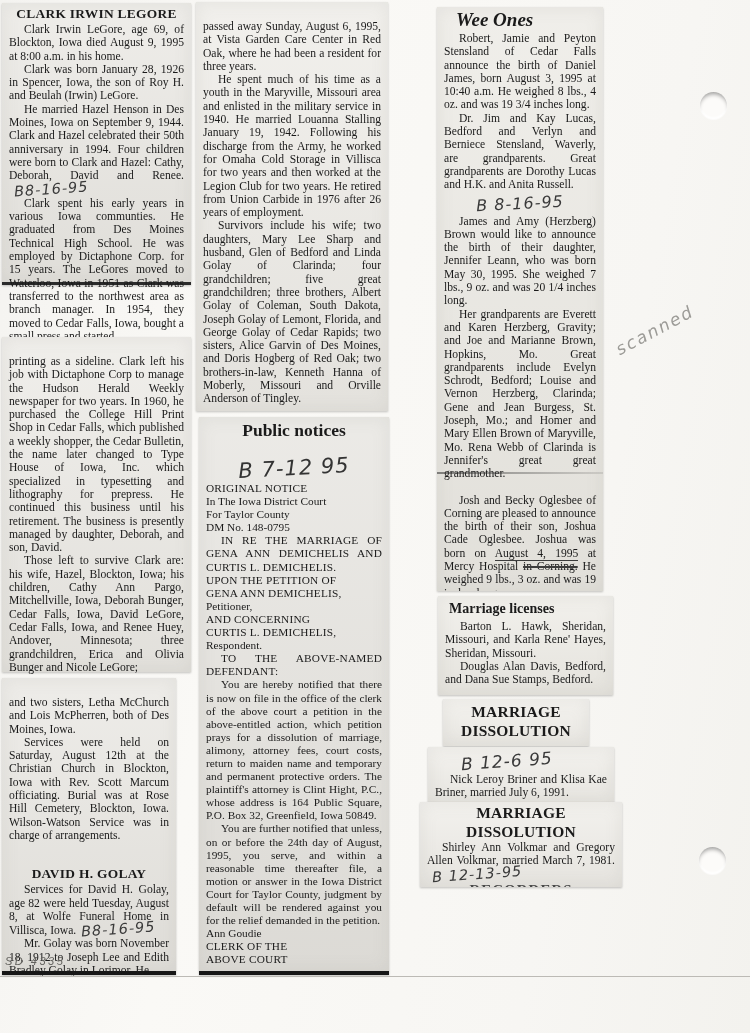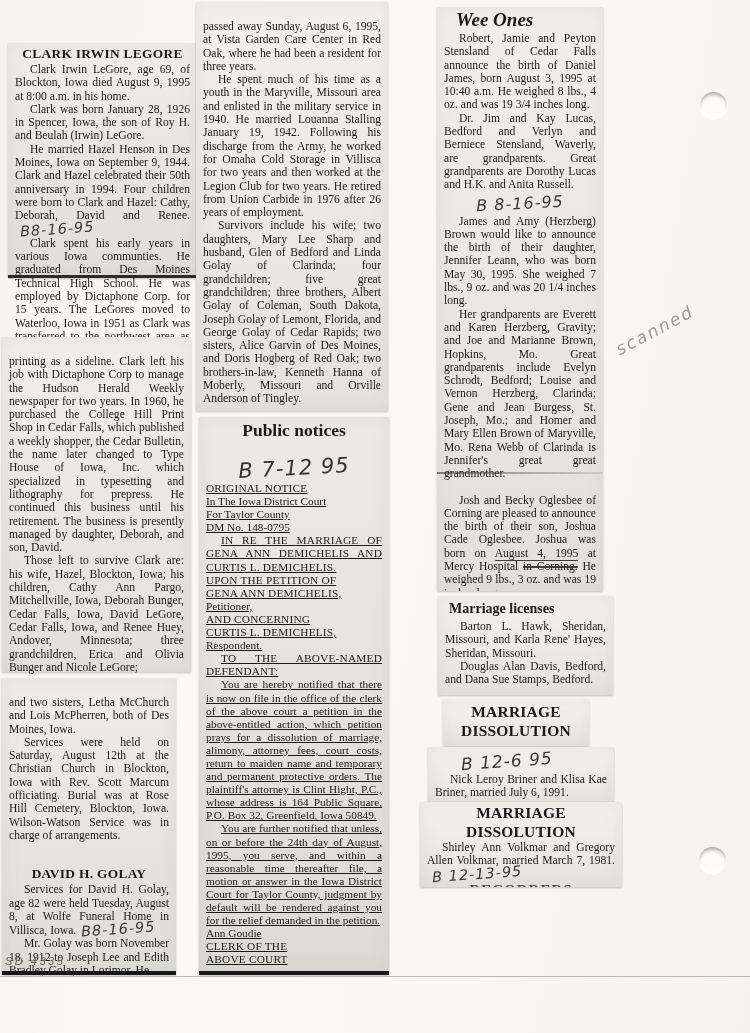--- a/index.html
+++ b/index.html
@@ -17,21 +17,21 @@
   }
   .clip p { margin:0; text-align:justify; text-indent:15px; font-size:11.6px; line-height:13.3px; }
   .clip p.noind { text-indent:0;margin-top:16px; }
   .obit-title { text-align:center; font-weight:bold; font-size:13.4px; line-height:16px; margin:1px 0 1px; letter-spacing:.3px; }
   .big-title { text-align:center; font-weight:bold; font-size:17.5px; line-height:20px; margin:1px 0 16px; }
   .wee-title { font-style:italic; font-weight:bold; font-size:19px; line-height:22px; margin:0 0 1px 12px; }
   .lic-title { font-weight:600; font-size:14px; line-height:20px; margin:1px 0 1px 4px; }
   .diss-title { text-align:center; font-weight:bold; font-size:15.5px; line-height:18.5px; margin:0; letter-spacing:.2px; }
   .center { text-align:center; text-indent:0 !important; }
   .right { text-align:right; text-indent:0 !important; padding-right:4px; }
-  .small p, p.small { font-size:11.3px; line-height:13.1px;text-decoration:underline; }
+  .small p, p.small { font-size:11.3px; line-height:13.1px; }
   .caps { letter-spacing:.2px; }
   .hw {
     font-family:"DejaVu Sans", sans-serif; font-style:italic; color:#3a3a3a;
     letter-spacing:1px; white-space:nowrap;
   }
   .hw-inline { display:inline-block; transform:rotate(-4deg); font-size:14.5px; margin-left:5px; text-indent:0; }
   .hw-line { display:block; text-align:center; font-size:16px; transform:rotate(-3deg); margin:2px 0; }
   .hw-big { display:block; text-align:center; font-size:21px; transform:rotate(-3deg); margin:3px 0 2px; color:#333; }
   .hw-med { display:inline-block; font-size:17px; transform:rotate(-4deg); margin:2px 0 2px 26px; }
   .u { border-bottom:1.5px solid #3c3c3c; }
@@ -57,21 +57,21 @@
   .bottom-line { position:absolute; left:0; top:976px; width:750px; height:1px; background:#bcbab5; }
   .gap13 { margin-top:13px !important; }
   .gap24 { margin-top:24px !important; }
   .cutoff { height:9px; overflow:hidden; font-weight:bold; text-align:center; font-size:15px; color:#4a4a4a; letter-spacing:1px; }
 </style>
 </head>
 <body>
 
 <div id="page">
 
-  <div class="clip" style="left:8px; top:3px; width:189px; height:235px; border-bottom:3px solid #2b2b2b; background-color:#e8e6e1;margin-top:40px;">
+  <div class="clip" style="left:2px; top:3px; width:189px; height:282px; border-bottom:3px solid #2b2b2b; background-color:#e8e6e1;">
     <div class="obit-title">CLARK IRWIN LEGORE</div>
     <p>Clark Irwin LeGore, age 69, of Blockton, Iowa died August 9, 1995 at 8:00 a.m. in his home.</p>
     <p>Clark was born January 28, 1926 in Spencer, Iowa, the son of Roy H. and Beulah (Irwin) LeGore.</p>
     <p><span>He married Hazel Henson in Des Moines, Iowa on September 9, 1944. Clark and Hazel celebrated their 50th anniversary in 1994. Four children were born to Clark and Hazel: Cathy, Deborah, David and Renee.</span><span class="hw hw-inline">B8-16-95</span></p>
     <p>Clark spent his early years in various Iowa communties. He graduated from Des Moines Technical High School. He was employed by Dictaphone Corp. for 15 years. The LeGores moved to Waterloo, Iowa in 1951 as Clark was transferred to the northwest area as branch manager. In 1954, they moved to Cedar Falls, Iowa, bought a small press and started</p>
   </div>
 
   <div class="clip" style="left:2px; top:337px; width:189px; height:335px; background-color:#eae8e3;">
     <p class="noind">printing as a sideline. Clark left his job with Dictaphone Corp to manage the Hudson Herald Weekly newspaper for two years. In 1960, he purchased the College Hill Print Shop in Cedar Falls, which published a weekly shopper, the Cedar Bulletin, the name later changed to Type House of Iowa, Inc. which specialized in typesetting and lithography for prepress. He continued this business until his retirement. The business is presently managed by daughter, Deborah, and son, David.</p>
     <p>Those left to survive Clark are: his wife, Hazel, Blockton, Iowa; his children, Cathy Ann Pargo, Mitchellville, Iowa, Deborah Bunger, Cedar Falls, Iowa, David LeGore, Cedar Falls, Iowa, and Renee Huey, Andover, Minnesota; three grandchildren, Erica and Olivia Bunger and Nicole LeGore;</p>

